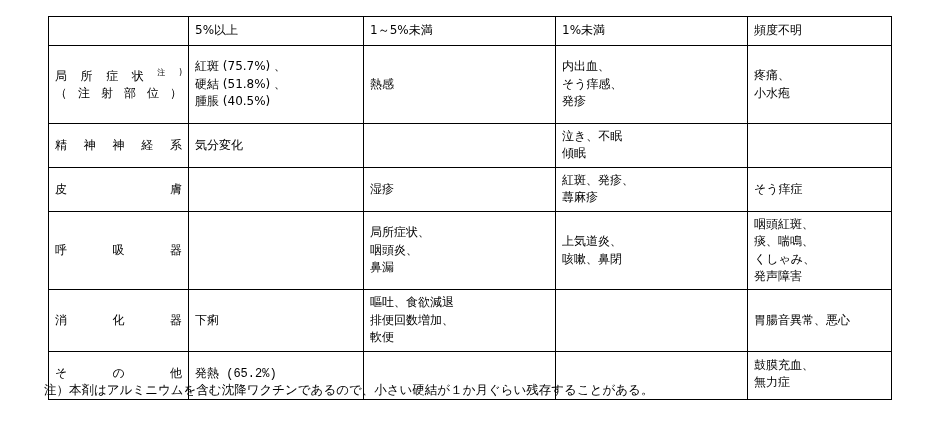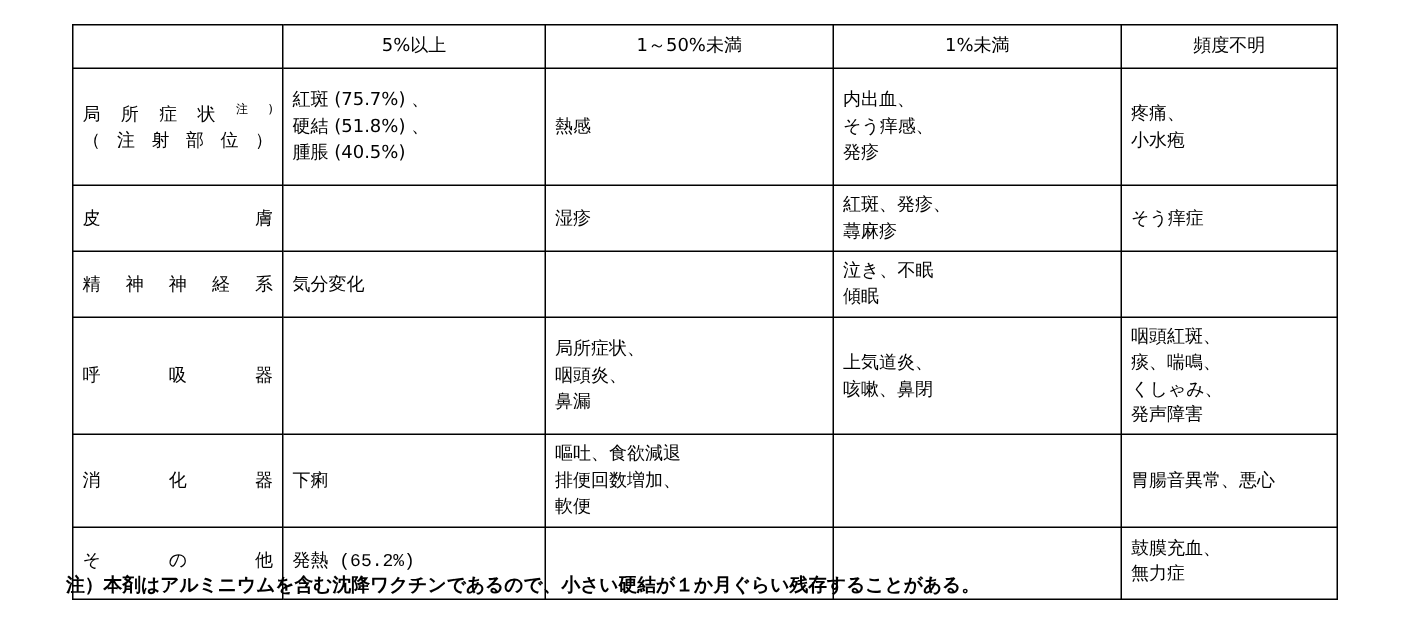--- a/index.html
+++ b/index.html
@@ -37,21 +37,21 @@
     font-weight: normal;
     line-height: 1.45;
   }
   .col-cat { width: 140px; }
   .col-a { width: 175px; }
   .col-b { width: 192px; }
   .col-c { width: 192px; }
   .col-d { width: 144px; }
 
   thead td {
-    text-align: center;
+    text-align: left;
     height: 20px;
     padding: 2px 4px;
   }
   .cat-cell {
     text-align: justify;
     text-align-last: justify;
     padding-left: 10px;
     padding-right: 10px;
     white-space: nowrap;
   }
@@ -62,21 +62,21 @@
   .v-mid { vertical-align: middle; }
 
   .note {
     position: absolute;
     left: 44px;
     top: 378px;
     width: 860px;
     font-size: 12.5px;
     line-height: 1.9;
   }
-  .note .line1 { display: block; text-indent: 0; font-weight: bold; }
+  .note .line1 { display: block; text-indent: 0; }
   .note .line2 { display: block; padding-left: 27px; }
   .sup {
     font-size: 8px;
     vertical-align: super;
   }
 </style>
 </head>
 <body>
 
 <div class="page">
@@ -86,21 +86,21 @@
       <col class="col-cat">
       <col class="col-a">
       <col class="col-b">
       <col class="col-c">
       <col class="col-d">
     </colgroup>
     <thead>
       <tr>
         <td></td>
         <td>5%以上</td>
-        <td>1～50%未満</td>
+        <td>1～5%未満</td>
         <td>1%未満</td>
         <td>頻度不明</td>
       </tr>
     </thead>
     <tbody>
 
       <tr style="height:78px;margin-left:13px;">
         <td class="cat-cell v-mid">
           <span>局所症状</span><span class="sup">注)</span><br>
           <span>（注射部位）</span>
@@ -117,55 +117,55 @@
             <span class="cell-text">内出血、
 そう痒感、
 発疹</span>
           </td>
         <td class="v-mid">
             <span class="cell-text">疼痛、
 小水疱</span>
           </td>
       </tr>
 
+      <tr style="height:40px;">
+        <td class="cat-cell v-mid">
+          <span>精神神経系</span>
+        </td>
+        <td class="v-mid">
+            <span class="cell-text">気分変化</span>
+          </td>
+        <td class="v-mid">
+            <span class="cell-text"></span>
+          </td>
+        <td class="v-mid">
+            <span class="cell-text">泣き、不眠
+傾眠</span>
+          </td>
+        <td class="v-mid">
+            <span class="cell-text"></span>
+          </td>
+      </tr>
+
       <tr style="height:44px;">
         <td class="cat-cell v-mid">
           <span>皮膚</span>
         </td>
         <td class="v-mid">
             <span class="cell-text"></span>
           </td>
         <td class="v-mid">
             <span class="cell-text">湿疹</span>
           </td>
         <td class="v-mid">
             <span class="cell-text">紅斑、発疹、
 蕁麻疹</span>
           </td>
         <td class="v-mid">
             <span class="cell-text">そう痒症</span>
-          </td>
-      </tr>
-
-      <tr style="height:40px;">
-        <td class="cat-cell v-mid">
-          <span>精神神経系</span>
-        </td>
-        <td class="v-mid">
-            <span class="cell-text">気分変化</span>
-          </td>
-        <td class="v-mid">
-            <span class="cell-text"></span>
-          </td>
-        <td class="v-mid">
-            <span class="cell-text">泣き、不眠
-傾眠</span>
-          </td>
-        <td class="v-mid">
-            <span class="cell-text"></span>
           </td>
       </tr>
 
       <tr style="height:72px;">
         <td class="cat-cell v-mid">
           <span>呼吸器</span>
         </td>
         <td class="v-mid">
             <span class="cell-text"></span>
           </td>

